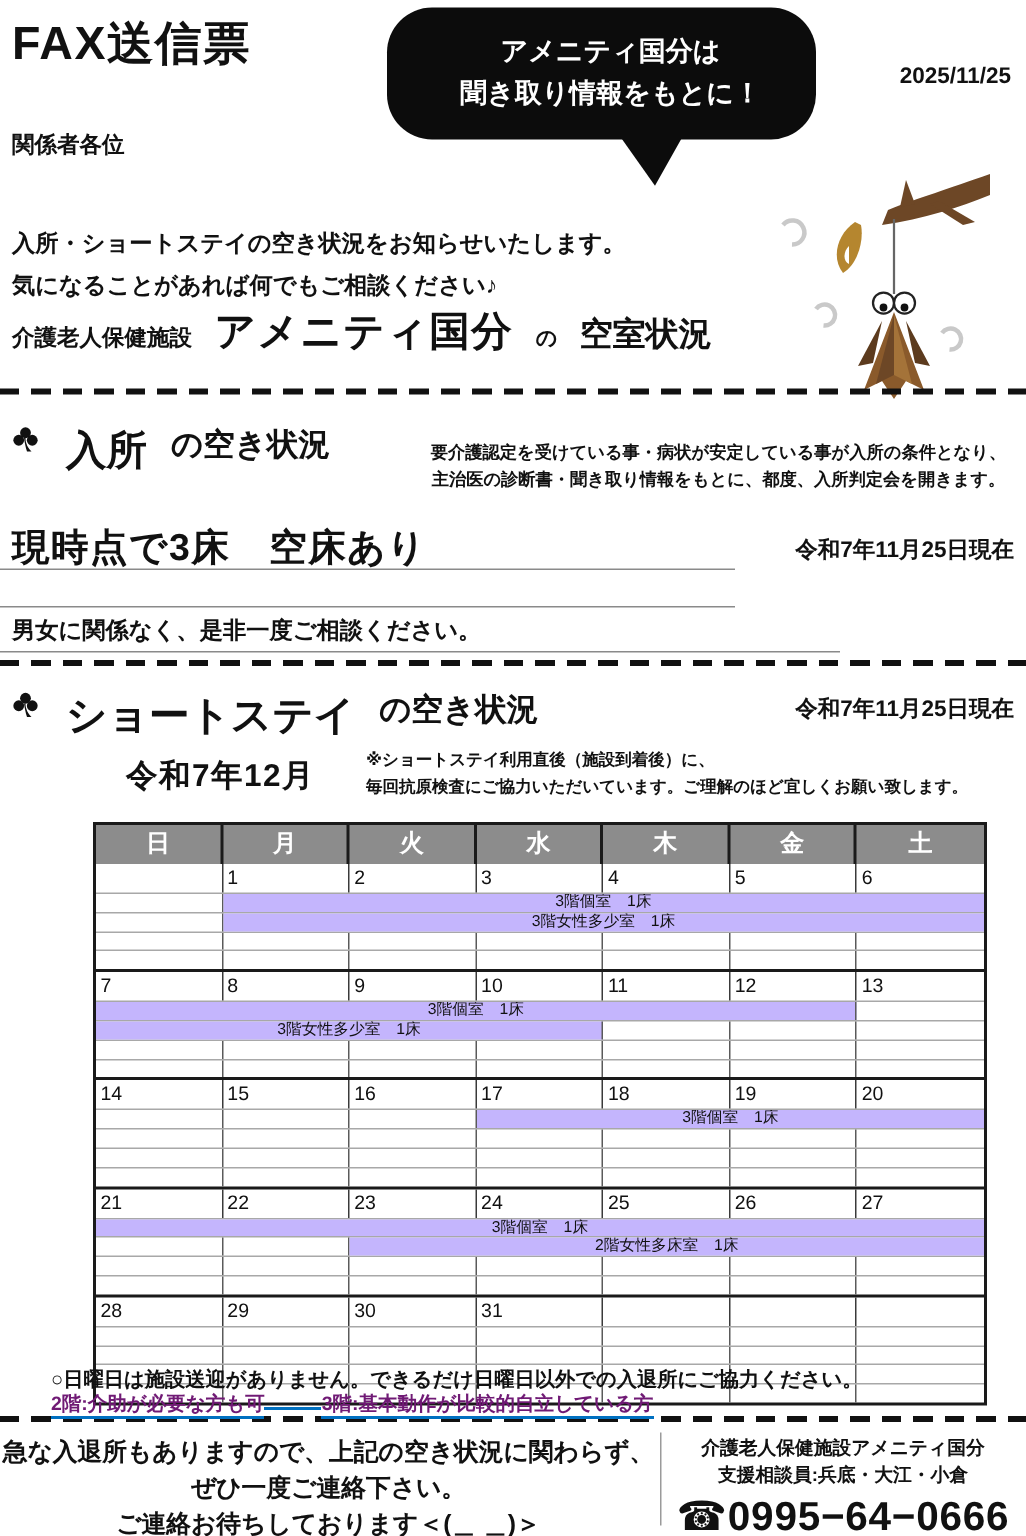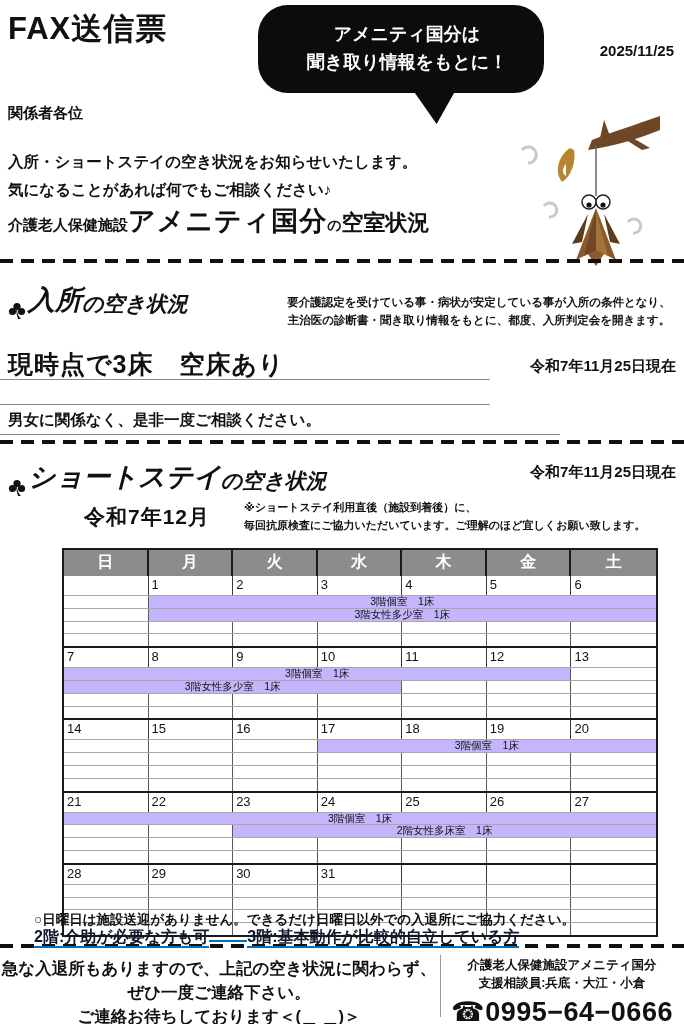--- a/index.html
+++ b/index.html
@@ -9,36 +9,36 @@
   
   .fax-title{left:8px;top:8px;font-size:31px;letter-spacing:1px;}
   .send-date{right:10px;top:42px;font-size:15px;}
   .bubble{left:258px;top:5px;width:274px;height:88px;background:#0c0c0c;border-radius:30px;
           color:#fff;display:flex;flex-direction:column;justify-content:center;align-items:center;
           font-size:18px;line-height:1.55;z-index:2;padding-left:12px;}
   .bubble-tail{position:absolute;left:160px;top:82px;width:0;height:0;
           border-left:14px solid transparent;border-right:34px solid transparent;
           border-top:36px solid #0c0c0c;transform:rotate(-14deg);z-index:1;}
   
-  .salutation{left:8px;top:104px;font-size:15px;text-align:center;}
+  .salutation{left:8px;top:87px;font-size:15px;text-align:center;}
   .intro1{left:8px;top:124px;font-size:15.5px;}
   .intro2{left:8px;top:152px;font-size:15.5px;}
   .intro3{left:8px;top:180px;font-size:15.5px;}
-  .facility-line{left:8px;top:203px;display:flex;align-items:baseline;}
+  .facility-line{left:8px;top:203px;display:flex;align-items:baseline;gap:15px;}
   .fac-prefix{font-size:15px;}
   .fac-name{font-size:27px;letter-spacing:1px;}
   .fac-no{font-size:14px;}
   .fac-suffix{font-size:22px;}
   .illustration{left:492px;top:110px;}
   
   .dashed{left:0;width:684px;height:4px;
           background:repeating-linear-gradient(90deg,#111 0 13px,transparent 13px 21px);}
   .dash1{top:259px;} .dash2{top:440px;} .dash3{top:944px;}
   
-  .section-head{display:flex;align-items:flex-end;gap:0;font-style:italic;}
+  .section-head{display:flex;align-items:flex-start;gap:16px;}
   .nyusho-head{left:8px;top:282px;}
   .head-big{font-size:27px;} .head-small{font-size:21px;}
   .clover{position:relative;top:2px;margin-right:2px;}
   .nyusho-note{left:278px;top:294px;width:402px;font-size:11.5px;line-height:1.55;text-align:center;}
   .status-line{left:8px;top:348px;font-size:25px;letter-spacing:1px;}
   .asof1{right:8px;top:357px;font-size:15px;}
   .rule{left:0;border-top:1.5px solid #8a8a8a;height:0;}
   .rule1{top:379px;width:490px;}
   .rule2{top:404px;width:490px;}
   .rule3{top:434px;width:560px;border-top-width:1px;}
@@ -59,21 +59,21 @@
   .date-row{display:grid;grid-template-columns:repeat(7,1fr);height:19px;}
   .date-cell{font-size:13px;font-weight:400;padding:1px 0 0 3px;border-right:1.5px solid #3a3a3a;}
   .date-row .date-cell:last-child{border-right:none;}
   .sub-row{display:grid;grid-template-columns:repeat(7,1fr);height:11.8px;border-top:1px solid #a8a8a8;}
   .sub-cell{border-right:1.5px solid #5a5a5a;}
   .sub-row .sub-cell:last-child,.sub-row .band:last-child{border-right:none;}
   .band{background:#c4b5fd;font-size:10.5px;font-weight:400;text-align:center;
         line-height:11.5px;border-right:1.5px solid #5a5a5a;white-space:nowrap;overflow:hidden;}
   
   .sunday-note{left:34px;top:911px;font-size:13.5px;}
-  .floor-note{left:34px;top:927px;font-size:16px;color:#0f172a;z-index:2;}
+  .floor-note{left:34px;top:927px;font-size:13px;color:#701a75;z-index:2;}
   .floor-note span{border-bottom:2.5px solid #0070c0;padding-bottom:1px;}
   .floor-gap{display:inline-block;width:38px;}
   
   .footer-left{left:0;top:957px;width:438px;text-align:center;font-size:16.5px;line-height:1.45;}
   .footer-divider{left:440px;top:955px;width:0;height:62px;border-left:1.5px solid #9a9a9a;}
   .footer-right{left:444px;top:957px;width:236px;text-align:center;}
   .fr-facility{font-size:12.5px;line-height:1.4;}
   .fr-phone{font-size:27px;margin-top:4px;letter-spacing:0.5px;white-space:nowrap;}
 </style>
 </head>

